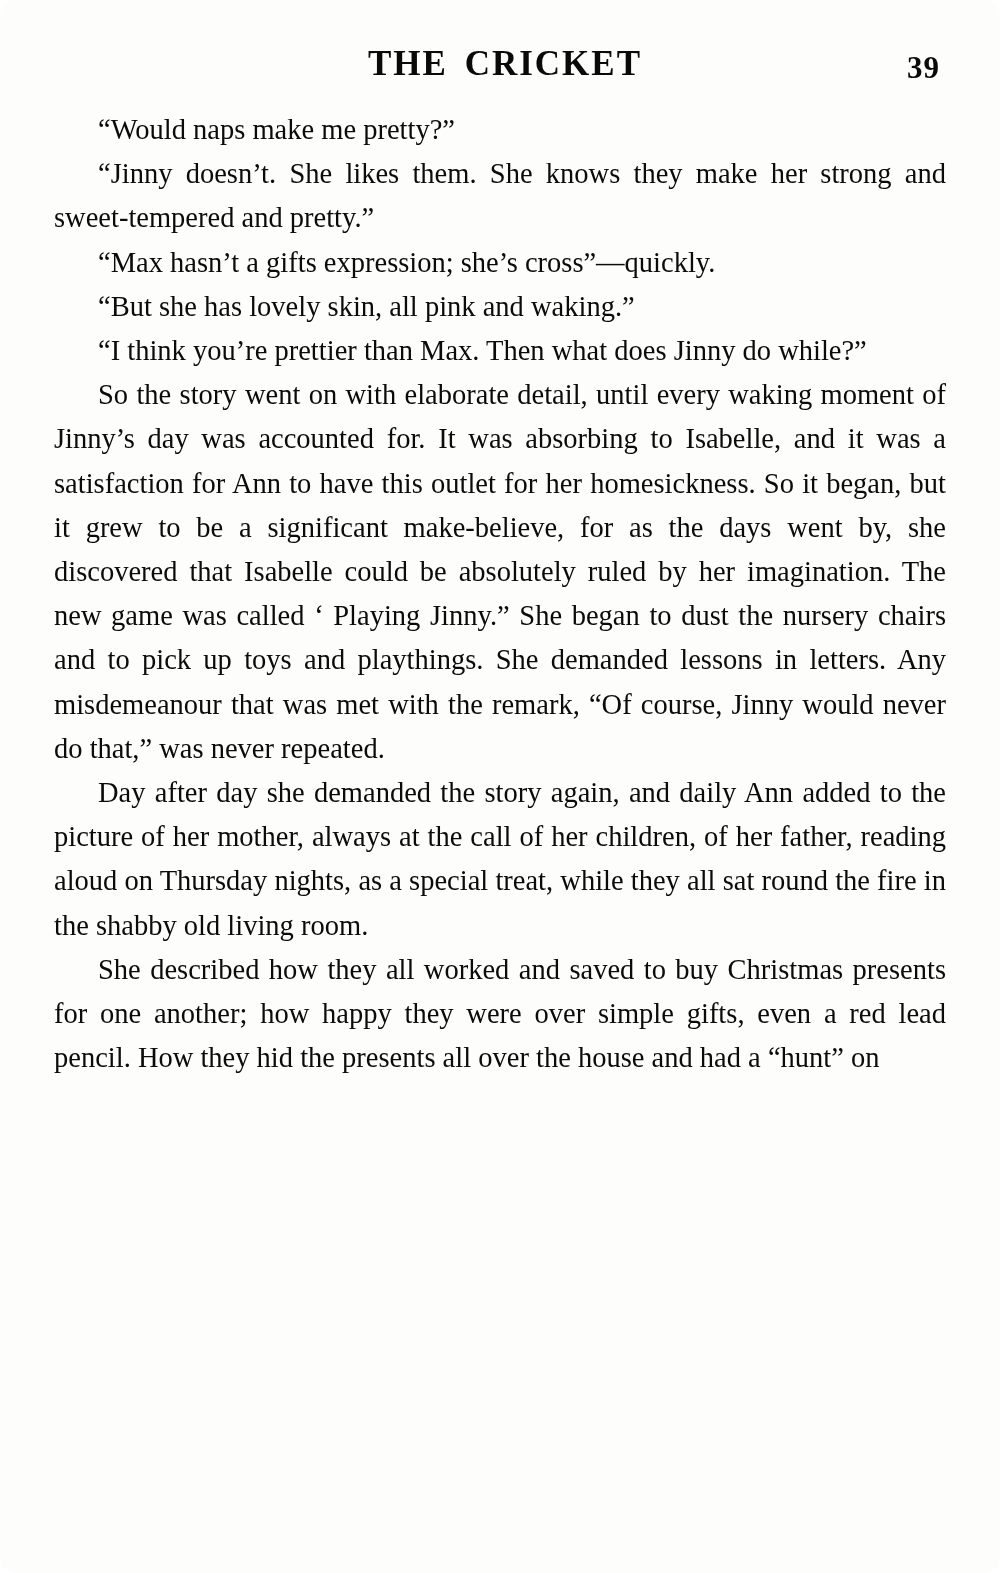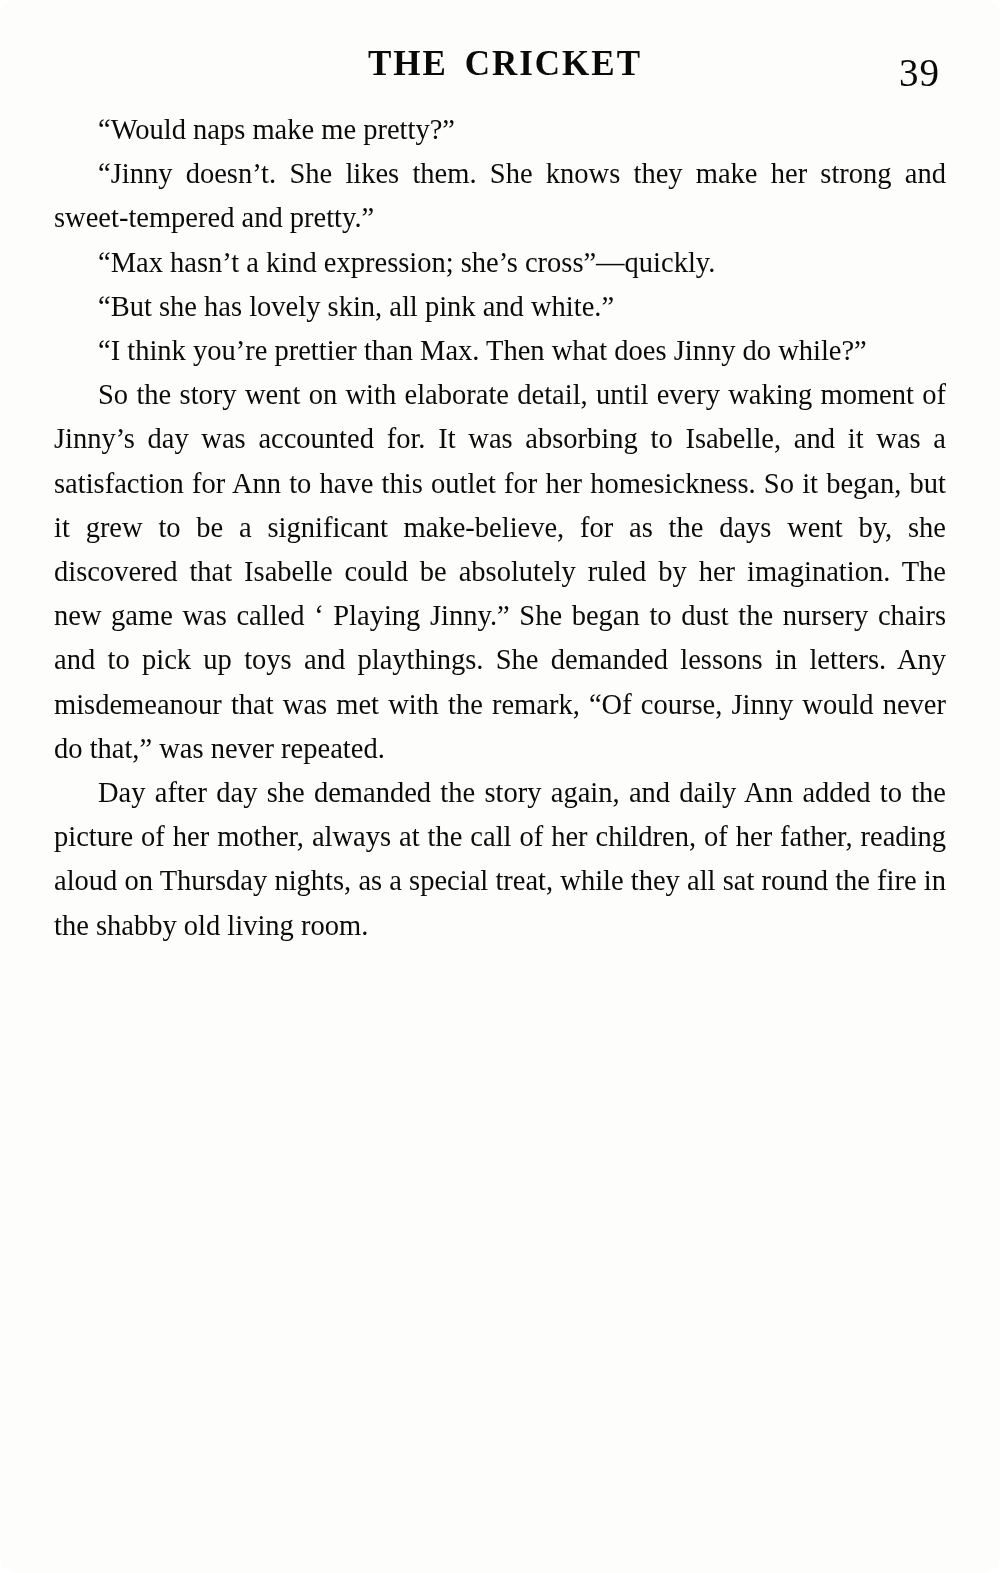--- a/index.html
+++ b/index.html
@@ -35,22 +35,22 @@
     letter-spacing: 2px;
     word-spacing: 6px;
     font-family: "Liberation Serif", serif;
     color: #0a0a0a;
     padding-left: 10px;
   }
   .folio {
     position: absolute;
     right: 6px;
     top: 6px;
-    font-size: 39px;
-    font-weight: normal;
+    font-size: 31px;
+    font-weight: bold;
     color: #0a0a0a;
     letter-spacing: 1px;
   }
   .body-text {
     font-size: 28.5px;
     line-height: 44.2px;
     color: #0b0b0b;
     text-align: justify;
     text-justify: inter-word;
     font-family: "Liberation Serif", serif;
@@ -77,20 +77,21 @@
 <div class="page">
 
   <div class="header">
     <div class="running-head">THE CRICKET</div>
     <div class="folio">39</div>
   </div>
 
   <div class="body-text">
     <p class="dialogue">“Would naps make me pretty?”</p>
     <p class="dialogue">“Jinny doesn’t.  She likes them.  She knows they make her strong and sweet-tempered and pretty.”</p>
-    <p class="dialogue">“Max hasn’t a kind expression;  she’s cross”—quickly.</p>
-    <p class="dialogue">“But she has lovely skin, all pink and white.”</p>
+    <p class="dialogue">“Max hasn’t a gifts expression;  she’s cross”—quickly.</p>
+    <p class="dialogue">“But she has lovely skin, all pink and waking.”</p>
     <p class="dialogue">“I think you’re prettier than Max.  Then what does Jinny do while?”</p>
     <p>So the story went on with elaborate detail, until every waking moment of Jinny’s day was accounted for.  It was absorbing to Isabelle, and it was a satisfaction for Ann to have this outlet for her homesickness.  So it began, but it grew to be a significant make-believe, for as the days went by, she discovered that Isabelle could be absolutely ruled by her imagination.  The new game was called ‘ Playing Jinny.”  She began to dust the nursery chairs and to pick up toys and playthings.  She demanded lessons in letters.  Any misdemeanour that was met with the remark, “Of course, Jinny would never do that,” was never repeated.</p>
     <p>Day after day she demanded the story again, and daily Ann added to the picture of her mother, always at the call of her children, of her father, reading aloud on Thursday nights, as a special treat, while they all sat round the fire in the shabby old living room.</p>
+    <p class="last">She described how they all worked and saved to buy Christmas presents for one another;  how happy they were over simple gifts, even a red lead pencil.  How they hid the presents all over the house and had a “hunt” on</p>
   </div>
 
 </div>
 
 </body></html>

